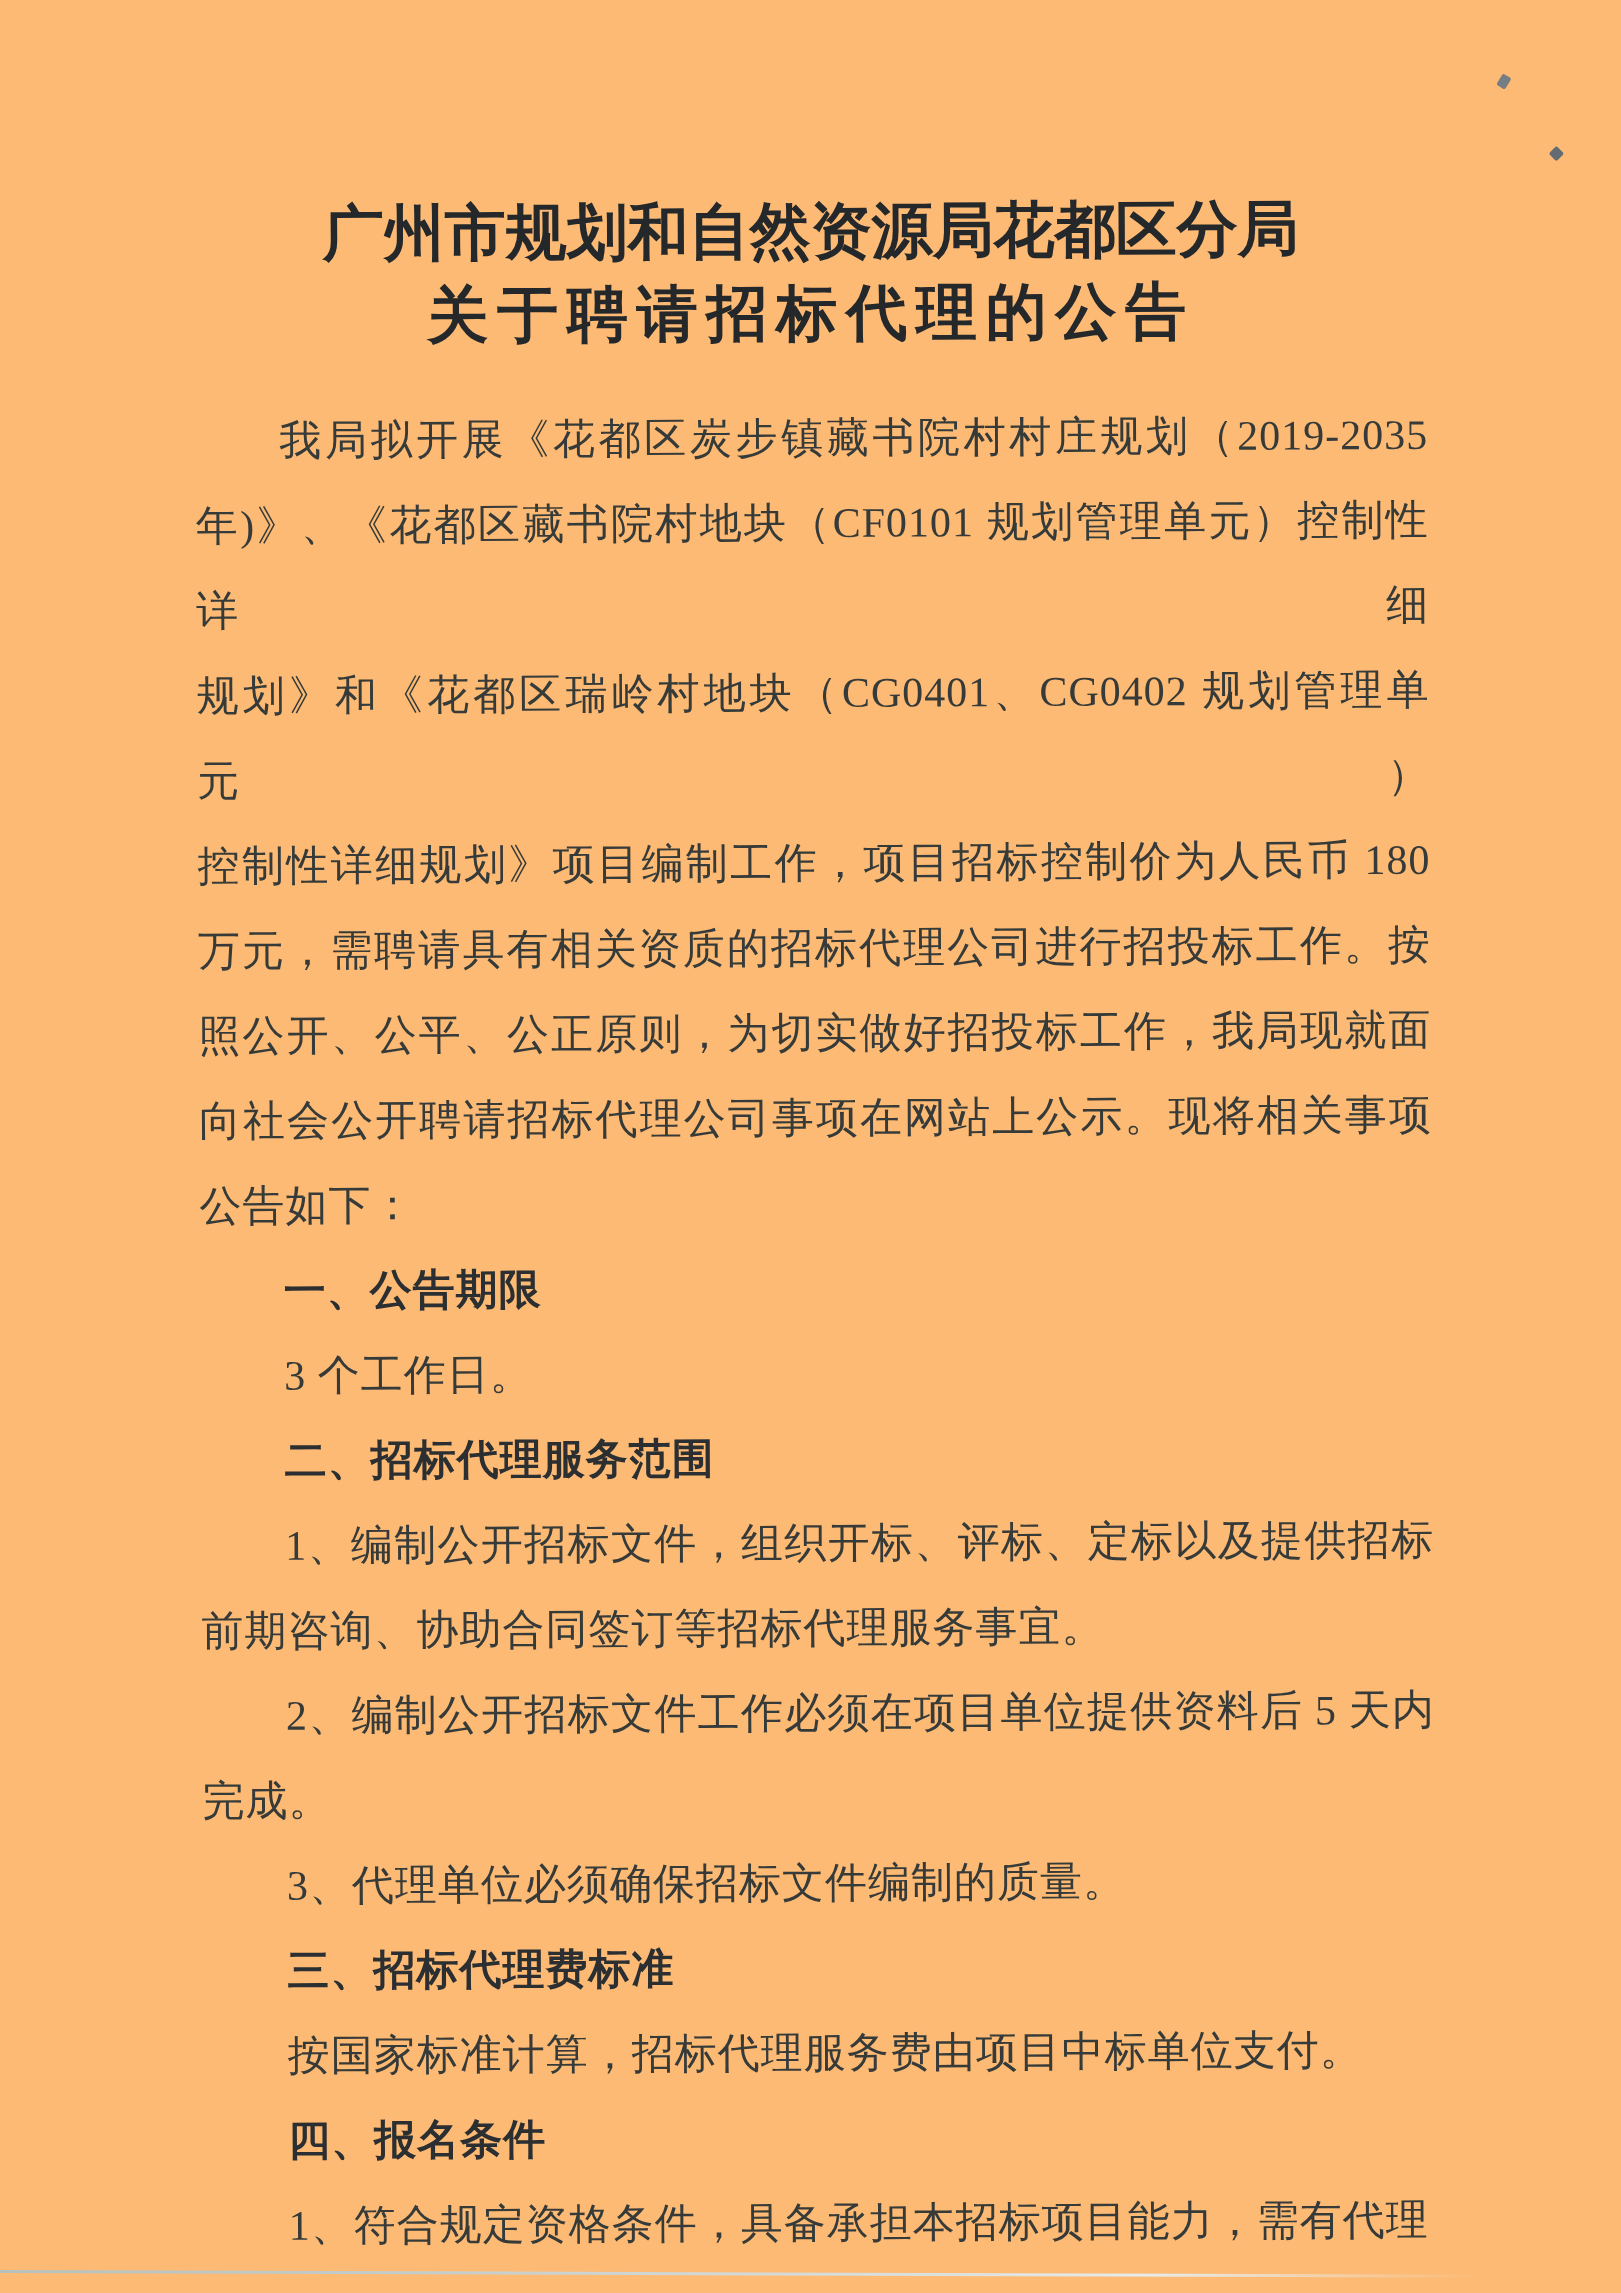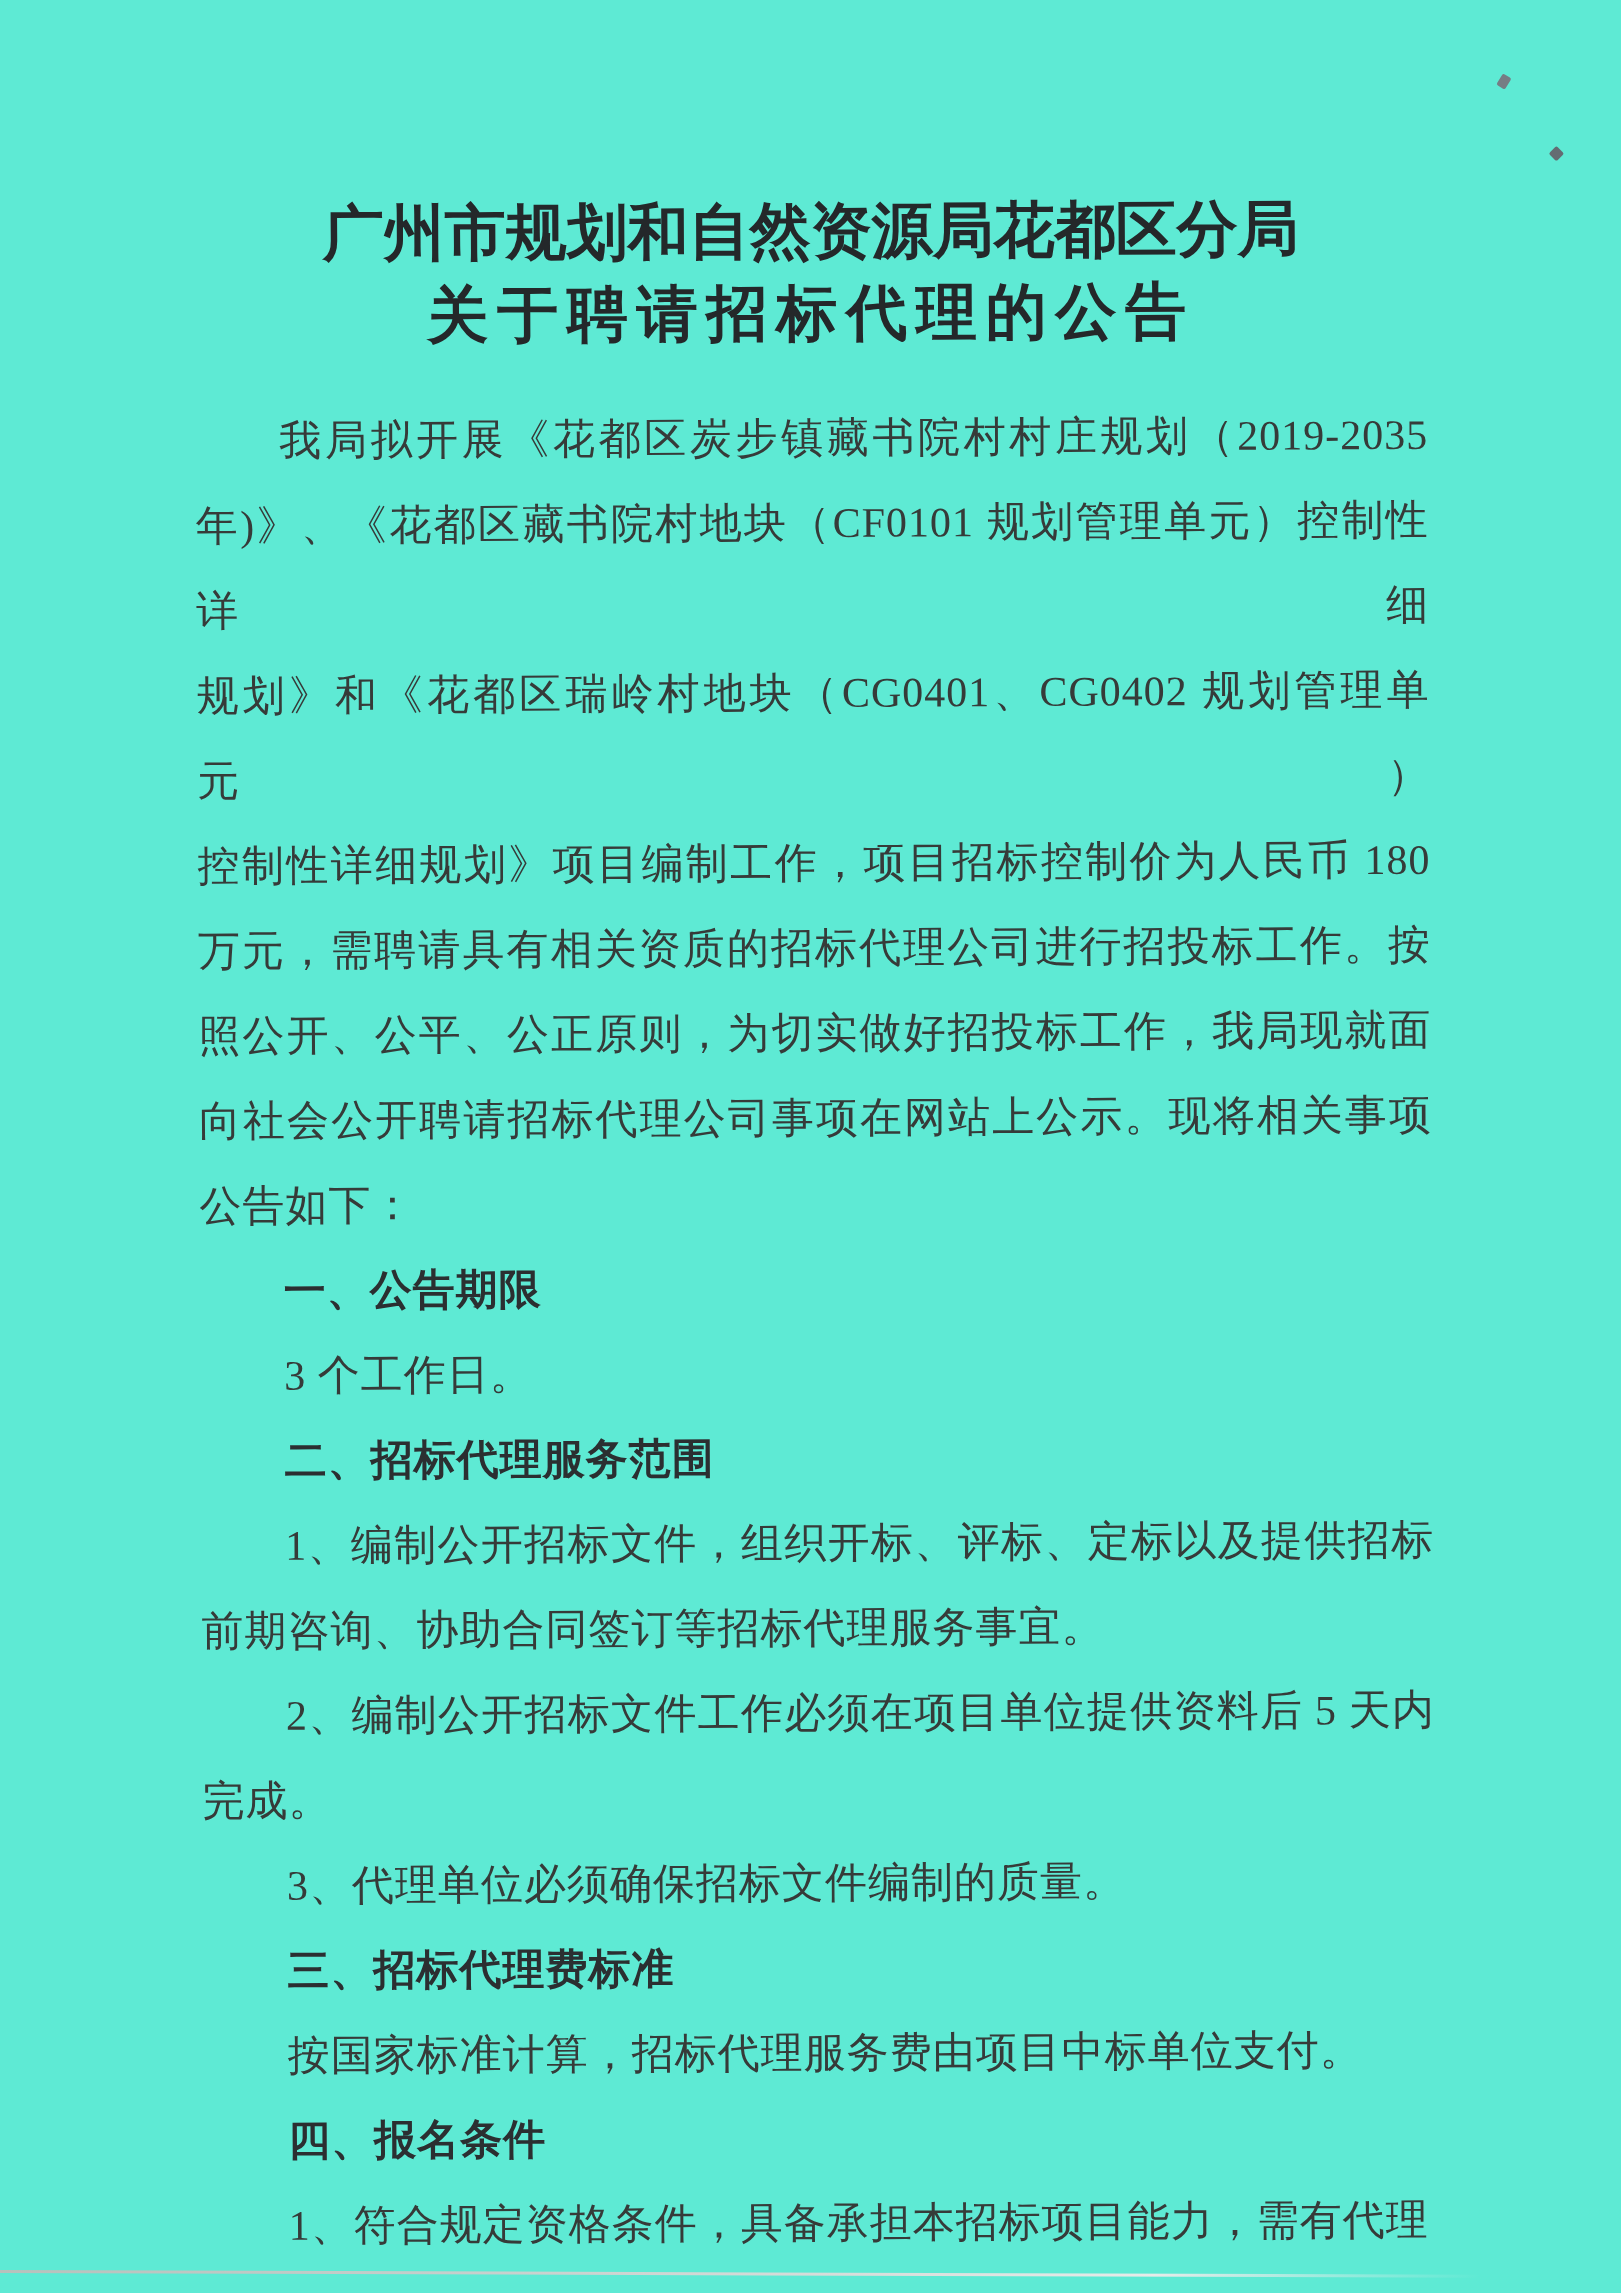--- a/index.html
+++ b/index.html
@@ -1,21 +1,21 @@
 <!DOCTYPE html>
 <html><head>
 <meta charset="utf-8">
 <style>
   html, body { margin: 0; padding: 0; background: #e8e8e8; }
   .page {
     position: relative;
     width: 1621px;
     height: 2294px;
     margin: 0 auto;
-    background: #5eead4;
+    background: #fdba74;
     overflow: hidden;
     font-family: "Liberation Serif", "DejaVu Serif", serif;
   }
   .doc {
     position: absolute;
     left: 194px;
     top: 191px;
     width: 1233px;
     transform: rotate(-0.3deg);
     transform-origin: 50% 0;

